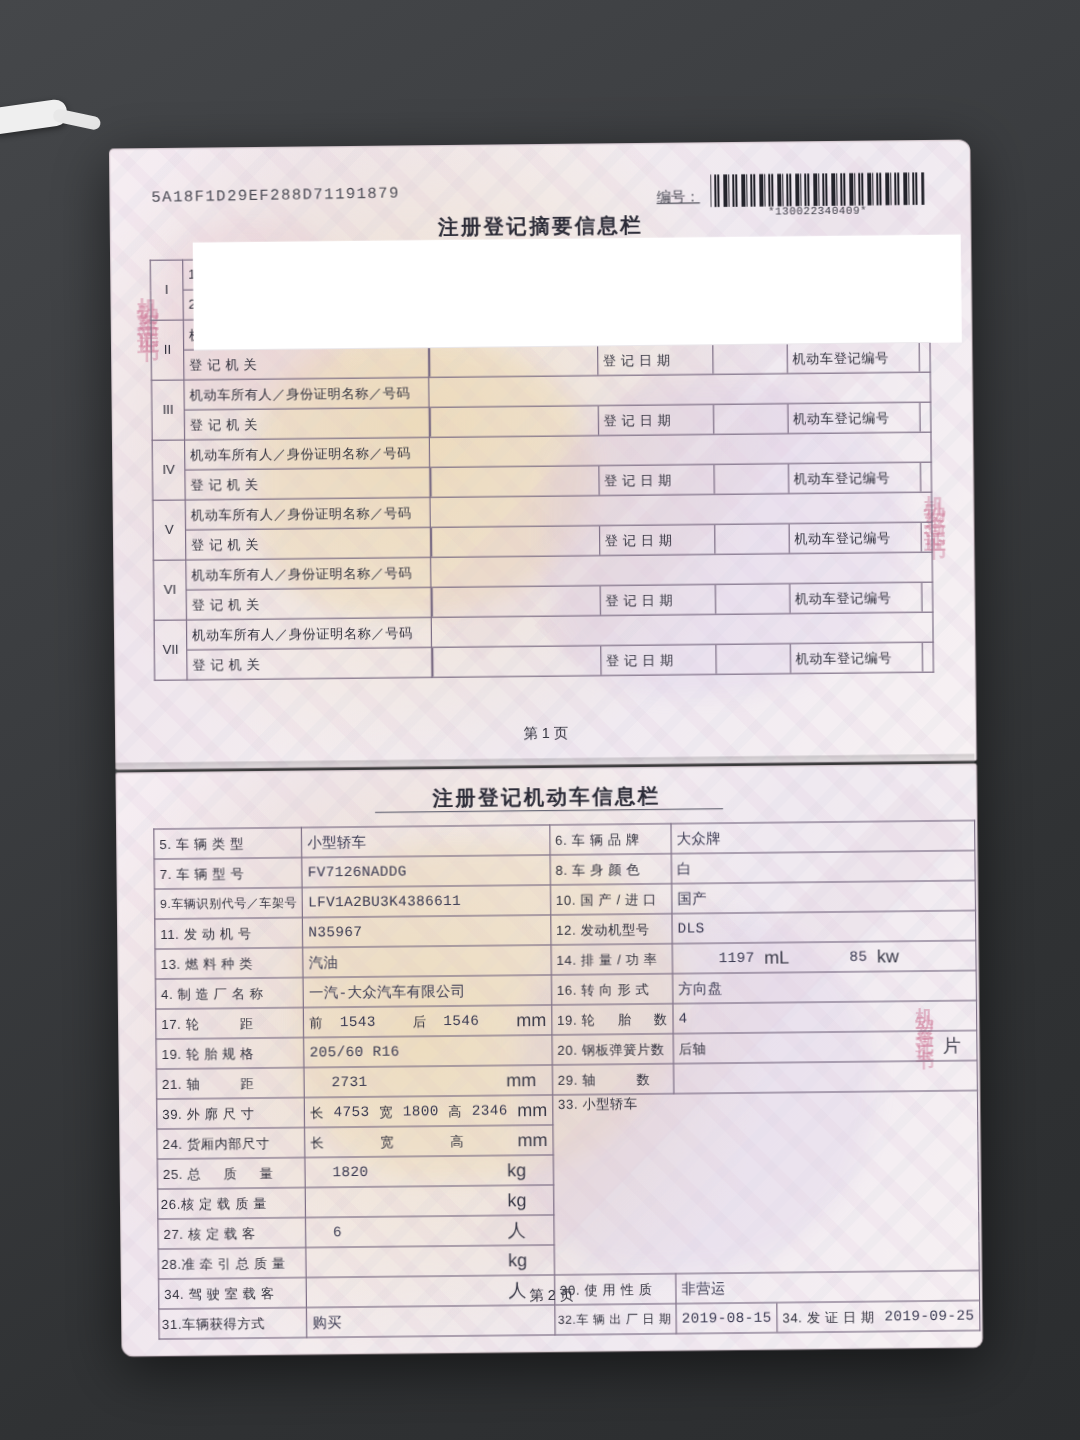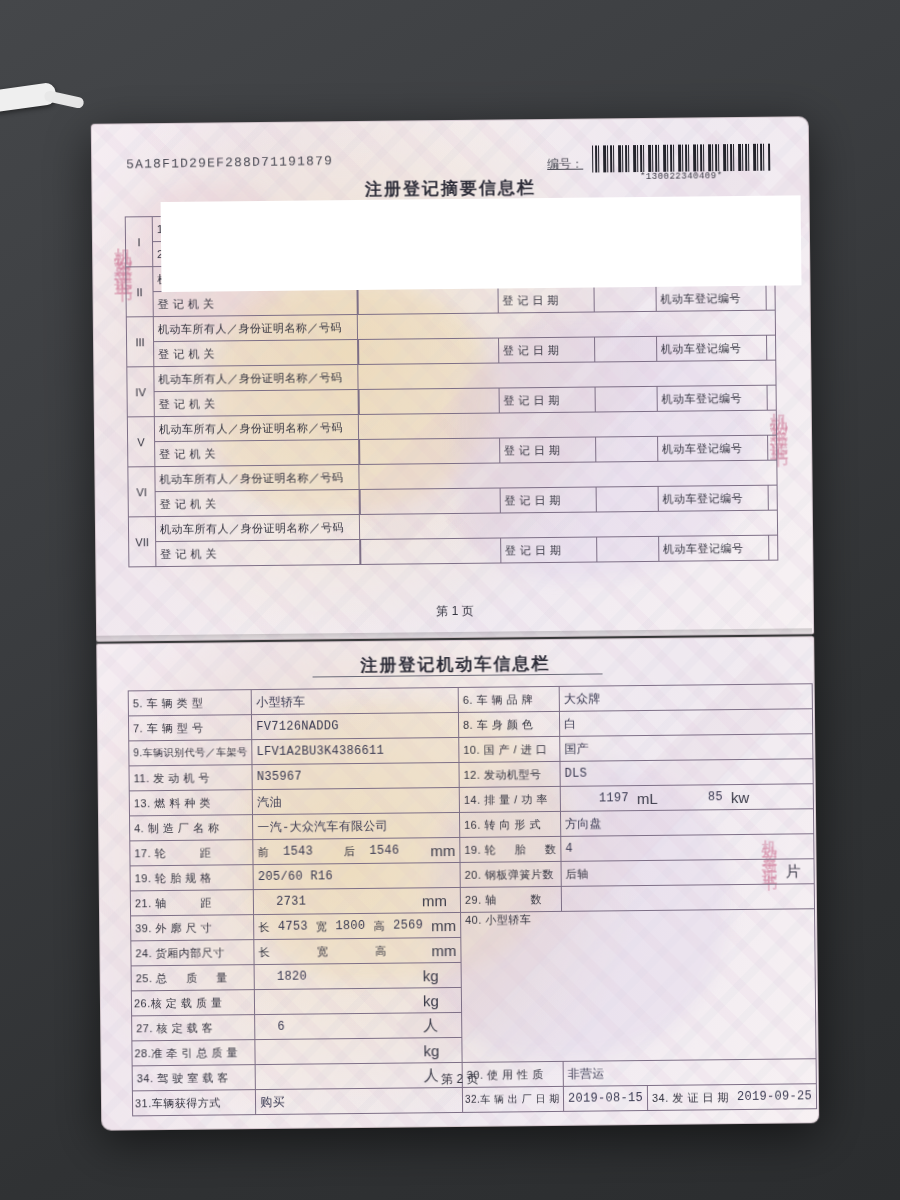--- a/index.html
+++ b/index.html
@@ -523,28 +523,28 @@
           <td class="lbl"><span>39.</span> <span>外 廓 尺 寸</span></td>
           <td style="padding:0;">
             <table class="grid" style="position:relative;width:100%;border:0;">
               <tbody>
                     <tr>
                 <td class="lbl" style="border:0;width:18px;">长</td>
                 <td class="val-hand" style="border:0;width:52px;">4753</td>
                 <td class="lbl" style="border:0;width:18px;">宽</td>
                 <td class="val-hand" style="border:0;width:52px;">1800</td>
                 <td class="lbl" style="border:0;width:18px;">高</td>
-                <td class="val-hand" style="border:0;width:48px;">2569</td>
+                <td class="val-hand" style="border:0;width:48px;">2346</td>
                 <td class="unit" style="border:0;">mm</td>
               </tr>
             </tbody>
                 </table>
           </td>
           <td class="lbl" colspan="2" rowspan="6" style="vertical-align:top;position:relative;">
-            <span>40.</span>
+            <span>33.</span>
             <span>小型轿车</span>
             
           </td>
         </tr>
         <tr>
           <td class="lbl"><span>24.</span> <span>货厢内部尺寸</span></td>
           <td style="padding:0;">
             <table class="grid" style="position:relative;width:100%;border:0;">
               <tbody>
                     <tr>

